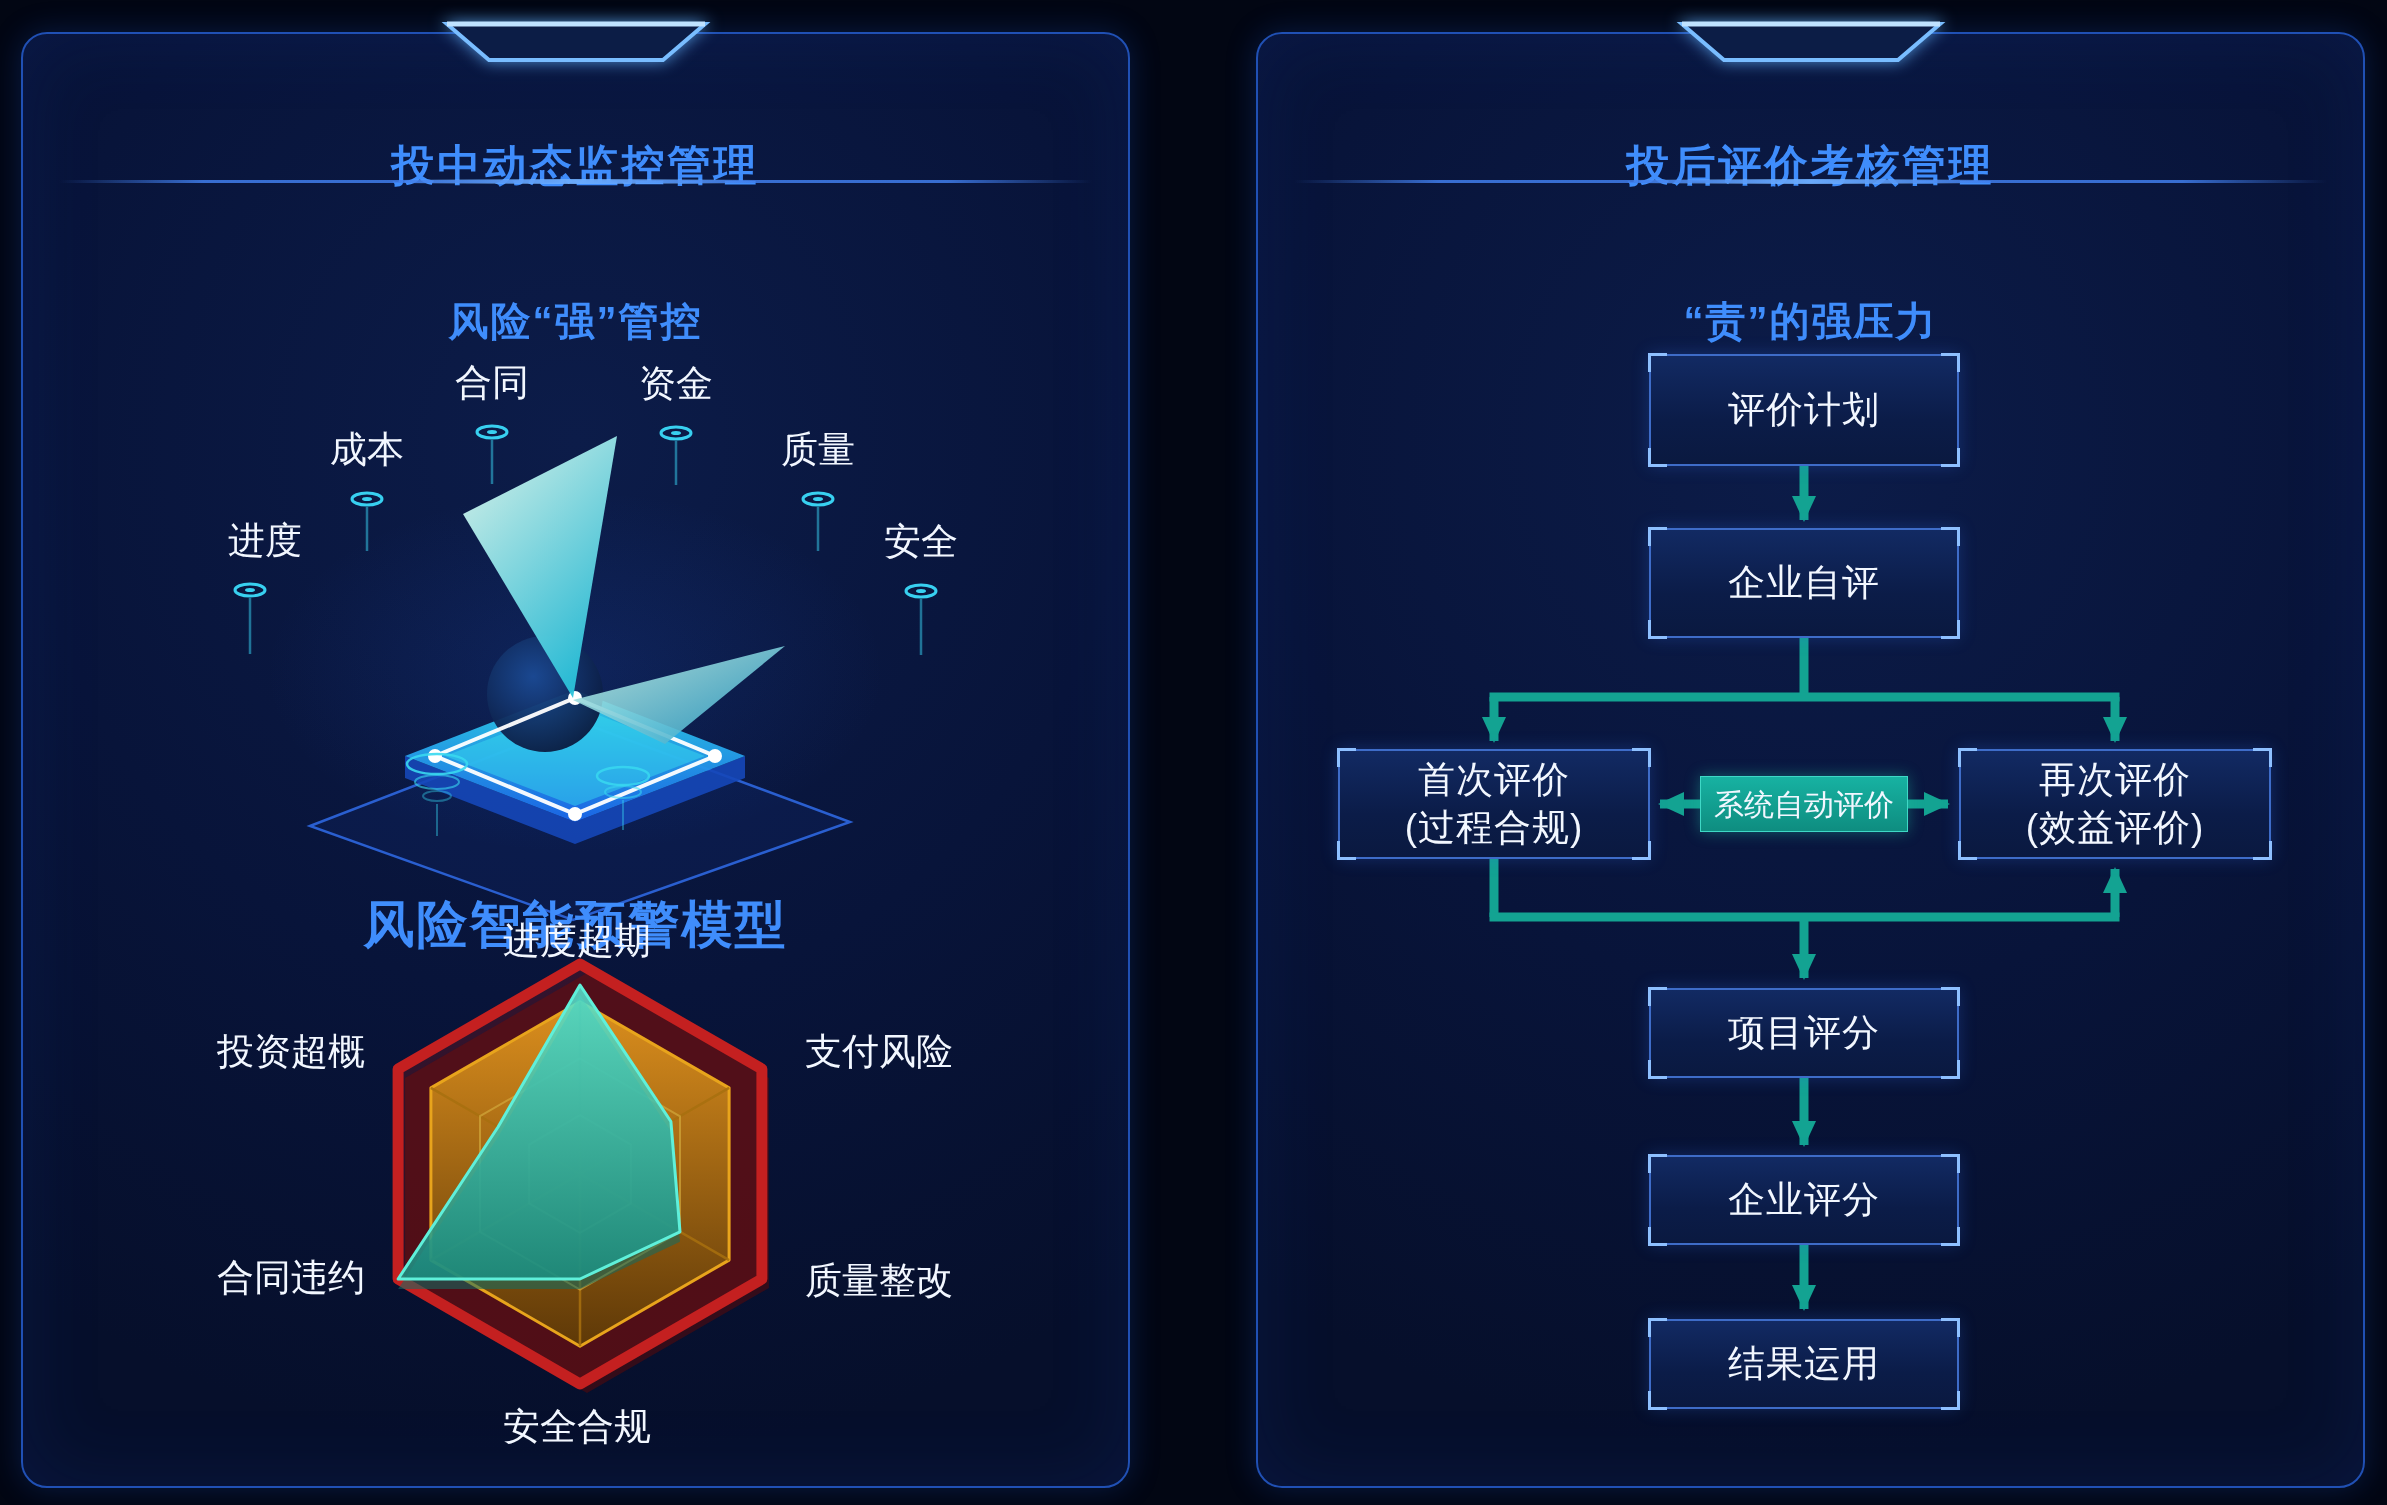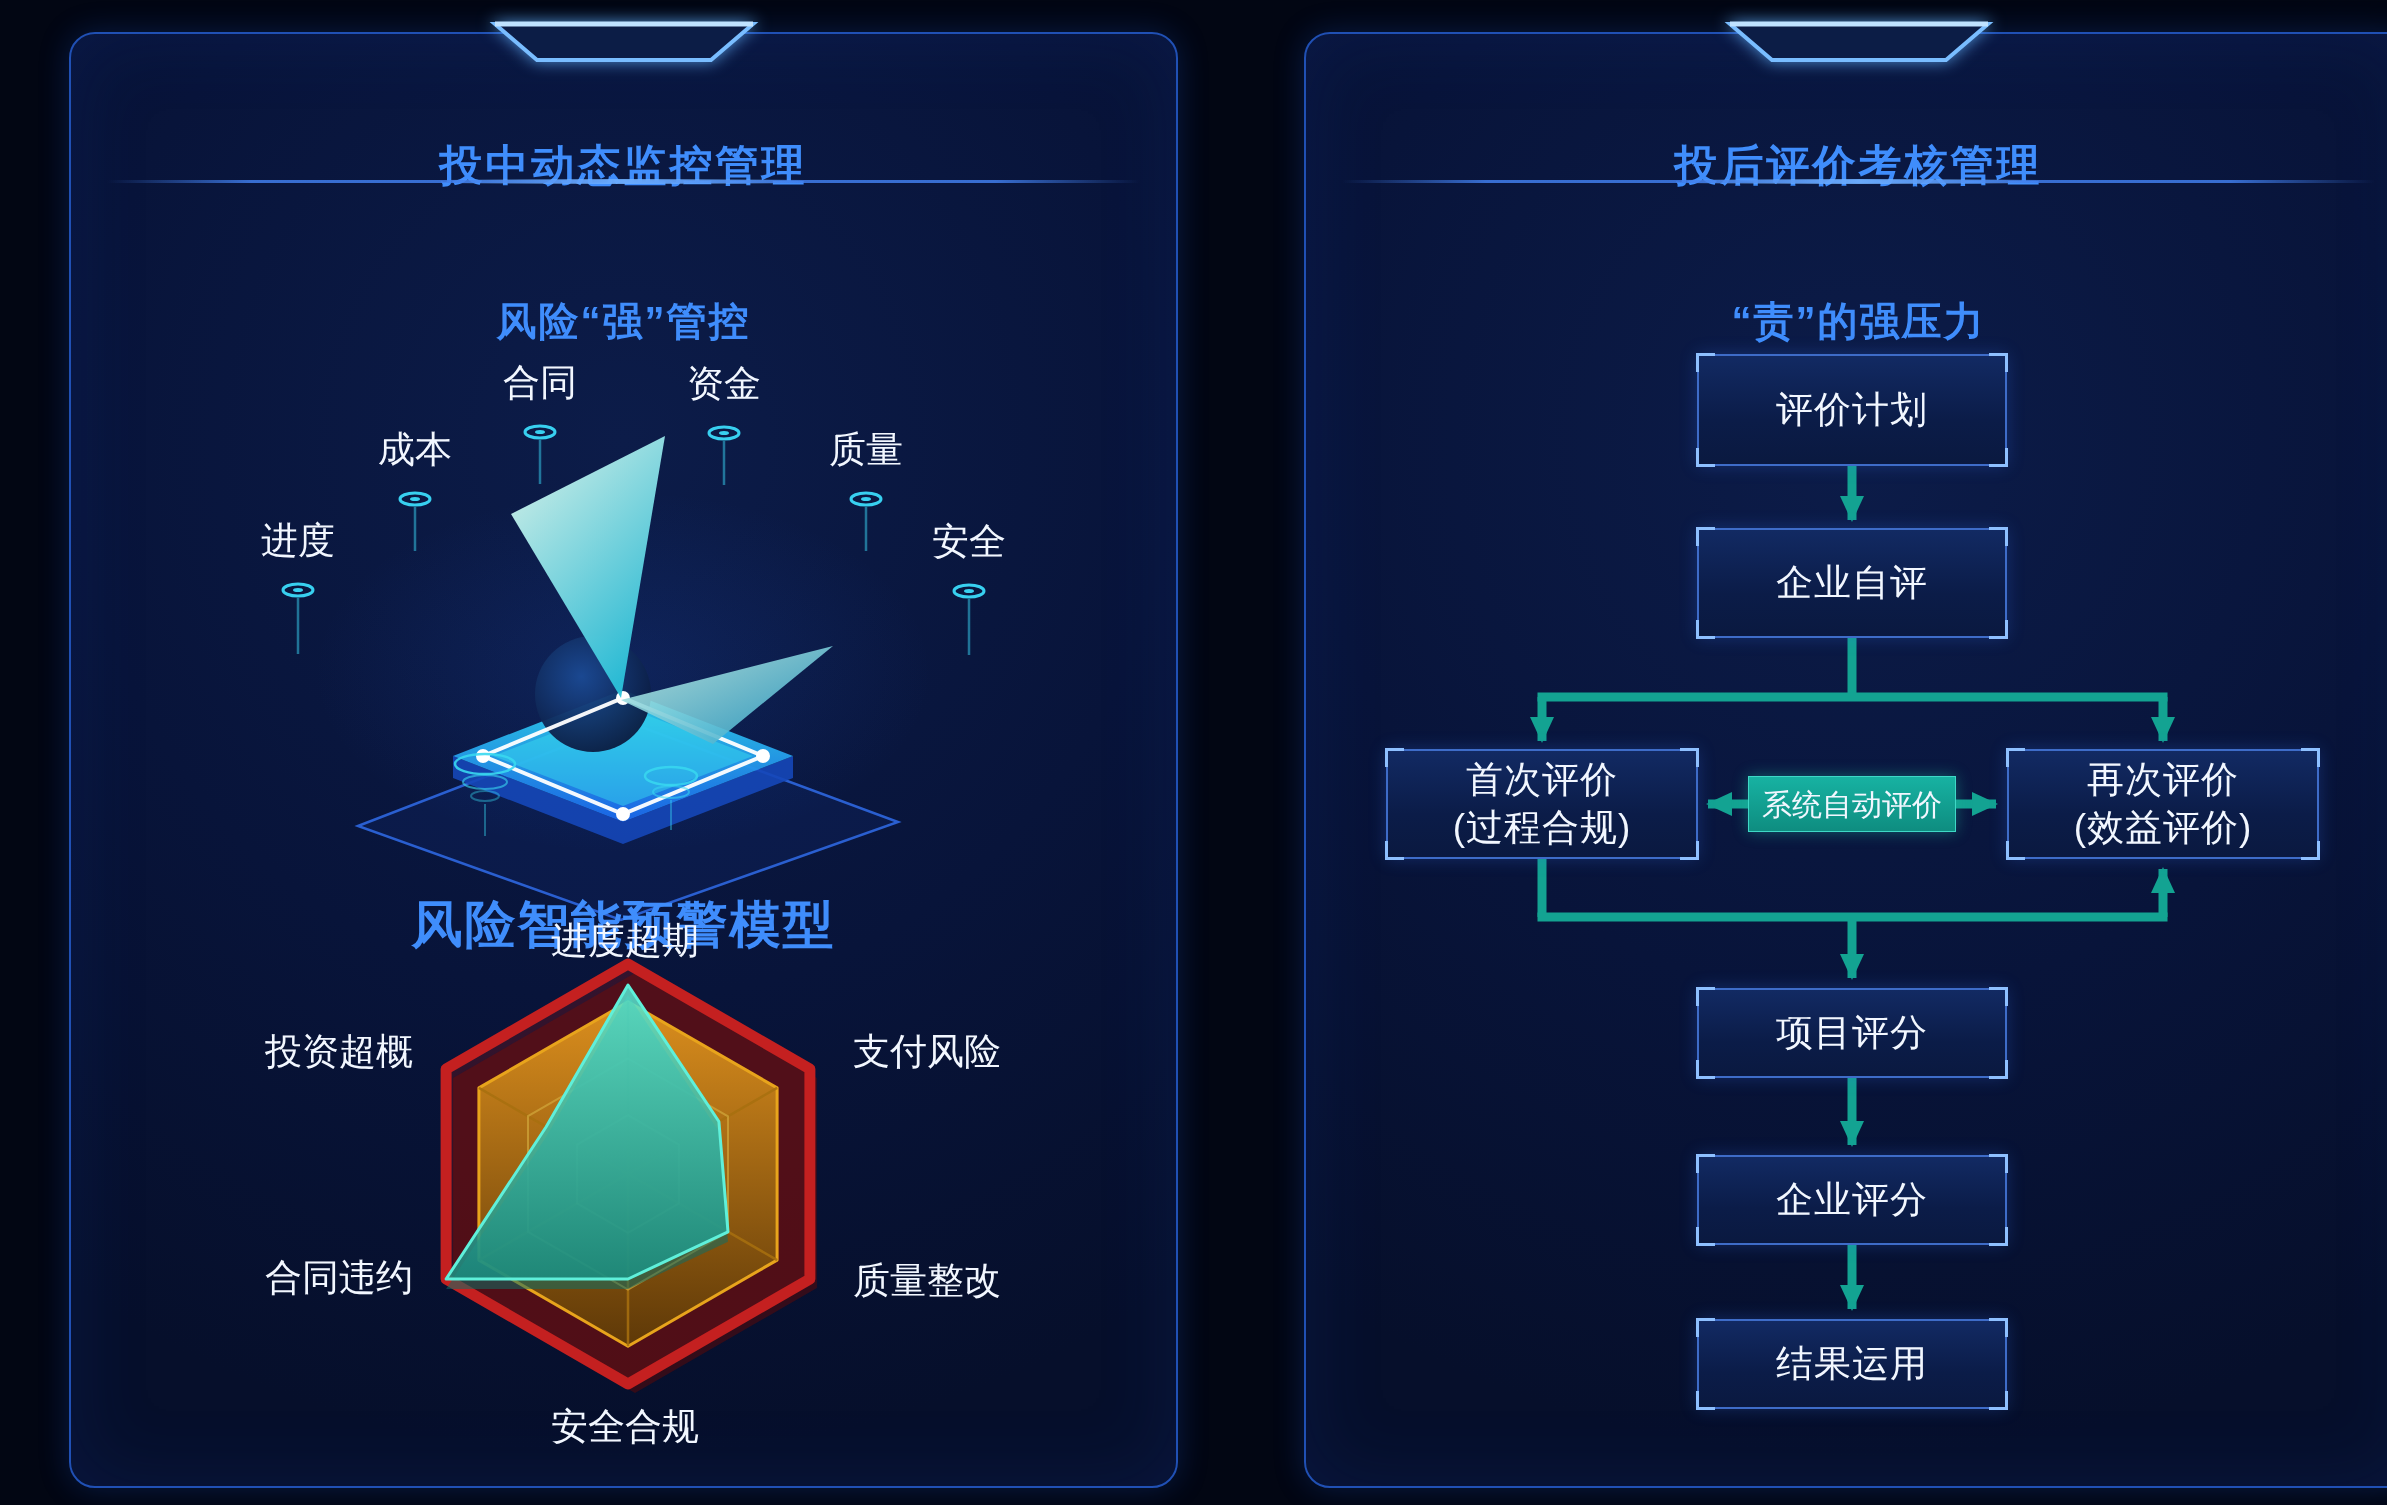--- a/index.html
+++ b/index.html
@@ -3,21 +3,21 @@
 <meta charset="utf-8">
 <style>
   html,body{margin:0;padding:0;background:#020613;}
   body{width:2387px;height:1505px;position:relative;overflow:hidden;
        font-family:"Liberation Sans","DejaVu Sans",sans-serif;color:#f2f7ff;}
   .stage{position:absolute;inset:0;}
 
   .panel{position:absolute;top:32px;width:1105px;height:1452px;border-radius:26px;
          border:2px solid #2050b4;
          background:radial-gradient(90% 70% at 50% 28%, #0c1c49 0%, #08143a 55%, #060f2b 100%);
-         box-shadow:0 0 30px rgba(30,90,220,.25), inset 0 0 80px rgba(25,70,180,.15);margin-left:48px;}
+         box-shadow:0 0 30px rgba(30,90,220,.25), inset 0 0 80px rgba(25,70,180,.15);}
   .panel.left{left:21px;}
   .panel.right{left:1256px;}
 
   .notch{position:absolute;top:-15px;left:50%;transform:translateX(-50%);
          filter:drop-shadow(0 0 8px rgba(100,180,255,.75));}
 
   .p-title{position:absolute;top:76px;left:0;width:100%;height:52px;line-height:52px;
            text-align:center;font-size:43px;font-weight:bold;color:#3f8dfc;letter-spacing:3px;}
   .divider{position:absolute;top:146px;left:36px;right:36px;height:3px;
            background:linear-gradient(90deg, rgba(40,90,200,0), rgba(64,125,235,.85) 14%,
@@ -156,21 +156,21 @@
             <ellipse cx="776" cy="227" rx="5" ry="2" fill="#38d0f0" stroke="none"></ellipse>
             <line x1="776" y1="235" x2="776" y2="291" stroke-width="2.5" opacity="0.5"></line>
           </g>
         </g>
       </svg>
 
       <div class="mon-label" style="left:347px;top:-5px">合同</div>
       <div class="mon-label" style="left:531px;top:-4px">资金</div>
       <div class="mon-label" style="left:222px;top:62px">成本</div>
       <div class="mon-label" style="left:673px;top:62px">质量</div>
-      <div class="mon-label" style="left:105px;top:153px">进度</div>
+      <div class="mon-label" style="left:120px;top:153px">进度</div>
       <div class="mon-label" style="left:776px;top:154px">安全</div>
     </div>
 
     <h3 class="model-caption">风险智能预警模型</h3>
 
     <div class="radar-wrap">
       <svg id="radar-svg" width="640" height="560" viewBox="0 0 640 560">
         <defs>
           <linearGradient id="orgg" x1="0" y1="0" x2="0" y2="1">
             <stop offset="0" stop-color="#e89a1e" stop-opacity="0.92"></stop>

